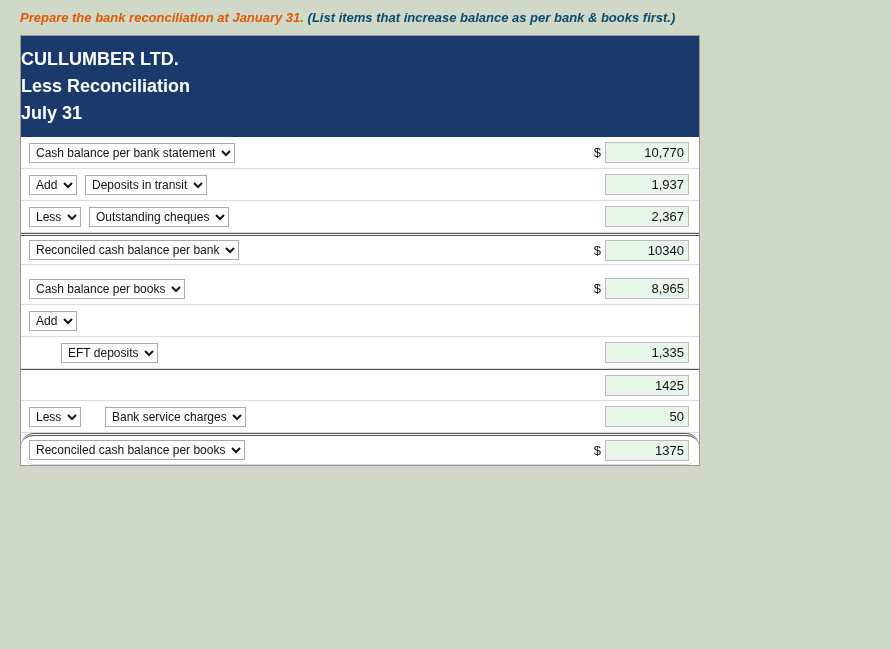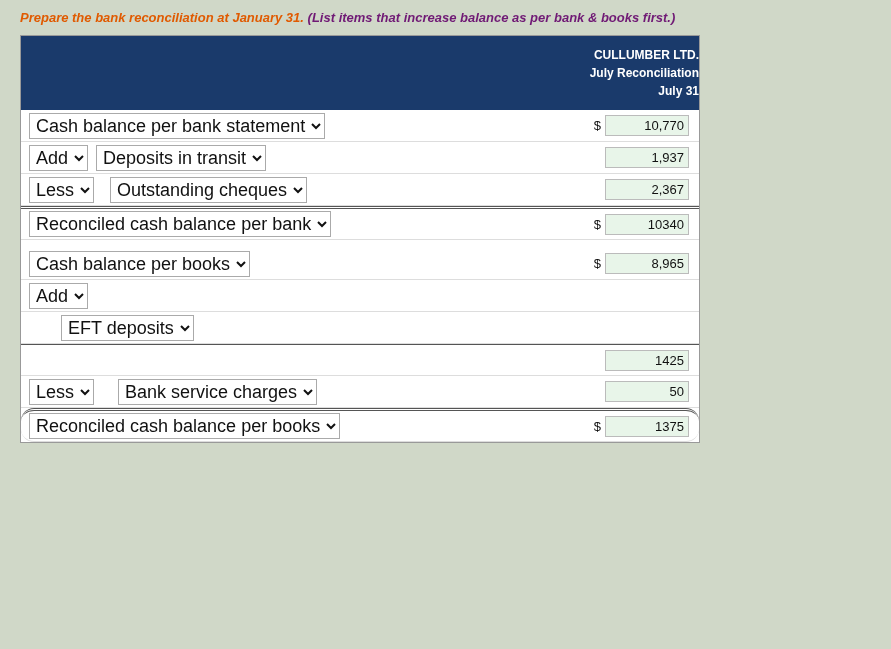--- a/index.html
+++ b/index.html
@@ -27,24 +27,24 @@
     }
     .recon-table {
       width: 680px;
       background: #fff;
       border: 1px solid #999;
       overflow: hidden;
     }
     .recon-header {
       background: #1a3a6b;
       color: #fff;
-      text-align: right;
+      text-align: left;
       padding: 10px 0;
       font-weight: bold;
-      font-size: 12px;
+      font-size: 18px;
       line-height: 1.5;
     }
     .recon-row {
       display: flex;
       align-items: center;
       border-bottom: 1px solid #ddd;
       min-height: 32px;
       padding: 2px 0;
       background: #fff;
     }
@@ -75,40 +75,40 @@
       width: 84px;
       border: 1px solid #bbb;
       text-align: right;
       padding: 2px 4px;
       font-size: 13px;
       background: #e8f5e9;
       color: #111;
     }
     select.dropdown {
       border: 1px solid #aaa;
-      font-size: 18px;
+      font-size: 12px;
       padding: 1px 2px;
       background: #fff;
       color: #111;
       cursor: pointer;
     }
   </style>
 </head>
 <body>
 
 <p class="instruction">
   <span>Prepare the bank reconciliation at January 31.</span>
-  <span style="color:#701a75;font-style:italic;font-weight:bold;">(List items that increase balance as per bank &amp; books first.)</span>
+  <span style="color:#0c4a6e;font-style:italic;font-weight:bold;">(List items that increase balance as per bank &amp; books first.)</span>
 </p>
 
 <div class="recon-table">
 
   <div class="recon-header">
     <div>CULLUMBER LTD.</div>
-    <div>July Reconciliation</div>
+    <div>Less Reconciliation</div>
     <div>July 31</div>
   </div>
 
   <div class="recon-row">
     <div class="left-col">
       <select class="dropdown">
         <option>Cash balance per bank statement</option>
       </select>
     </div>
     <div class="right-col">
@@ -130,21 +130,21 @@
       <input class="amount-input" type="text" value="1,937" style="">
     </div>
   </div>
 
 
   <div class="recon-row">
     <div class="left-col">
       <select class="dropdown">
         <option>Less</option>
       </select>
-      <select class="dropdown" style="margin-left:12px;">
+      <select class="dropdown" style="margin-left:4px;">
         <option>Outstanding cheques</option>
       </select>
     </div>
     <div class="right-col">
       <input class="amount-input" type="text" value="2,367" style="">
     </div>
   </div>
 
   <div class="recon-row" style="border-top: 3px double #555;">
     <div class="left-col">
@@ -182,20 +182,23 @@
   </div>
 
   <div class="recon-row">
     <div class="left-col">
       <span style="margin-left:32px;">
         <select class="dropdown">
           <option>EFT deposits</option>
         </select>
       </span>
     </div>
+    <div class="right-col">
+      <input class="amount-input" type="text" value="1,335" style="">
+    </div>
   </div>
 
 
   <div class="recon-row subtotal-row">
     <div class="left-col"></div>
     <div class="right-col">
       <input class="amount-input" type="text" value="1425" style="">
     </div>
   </div>
 

